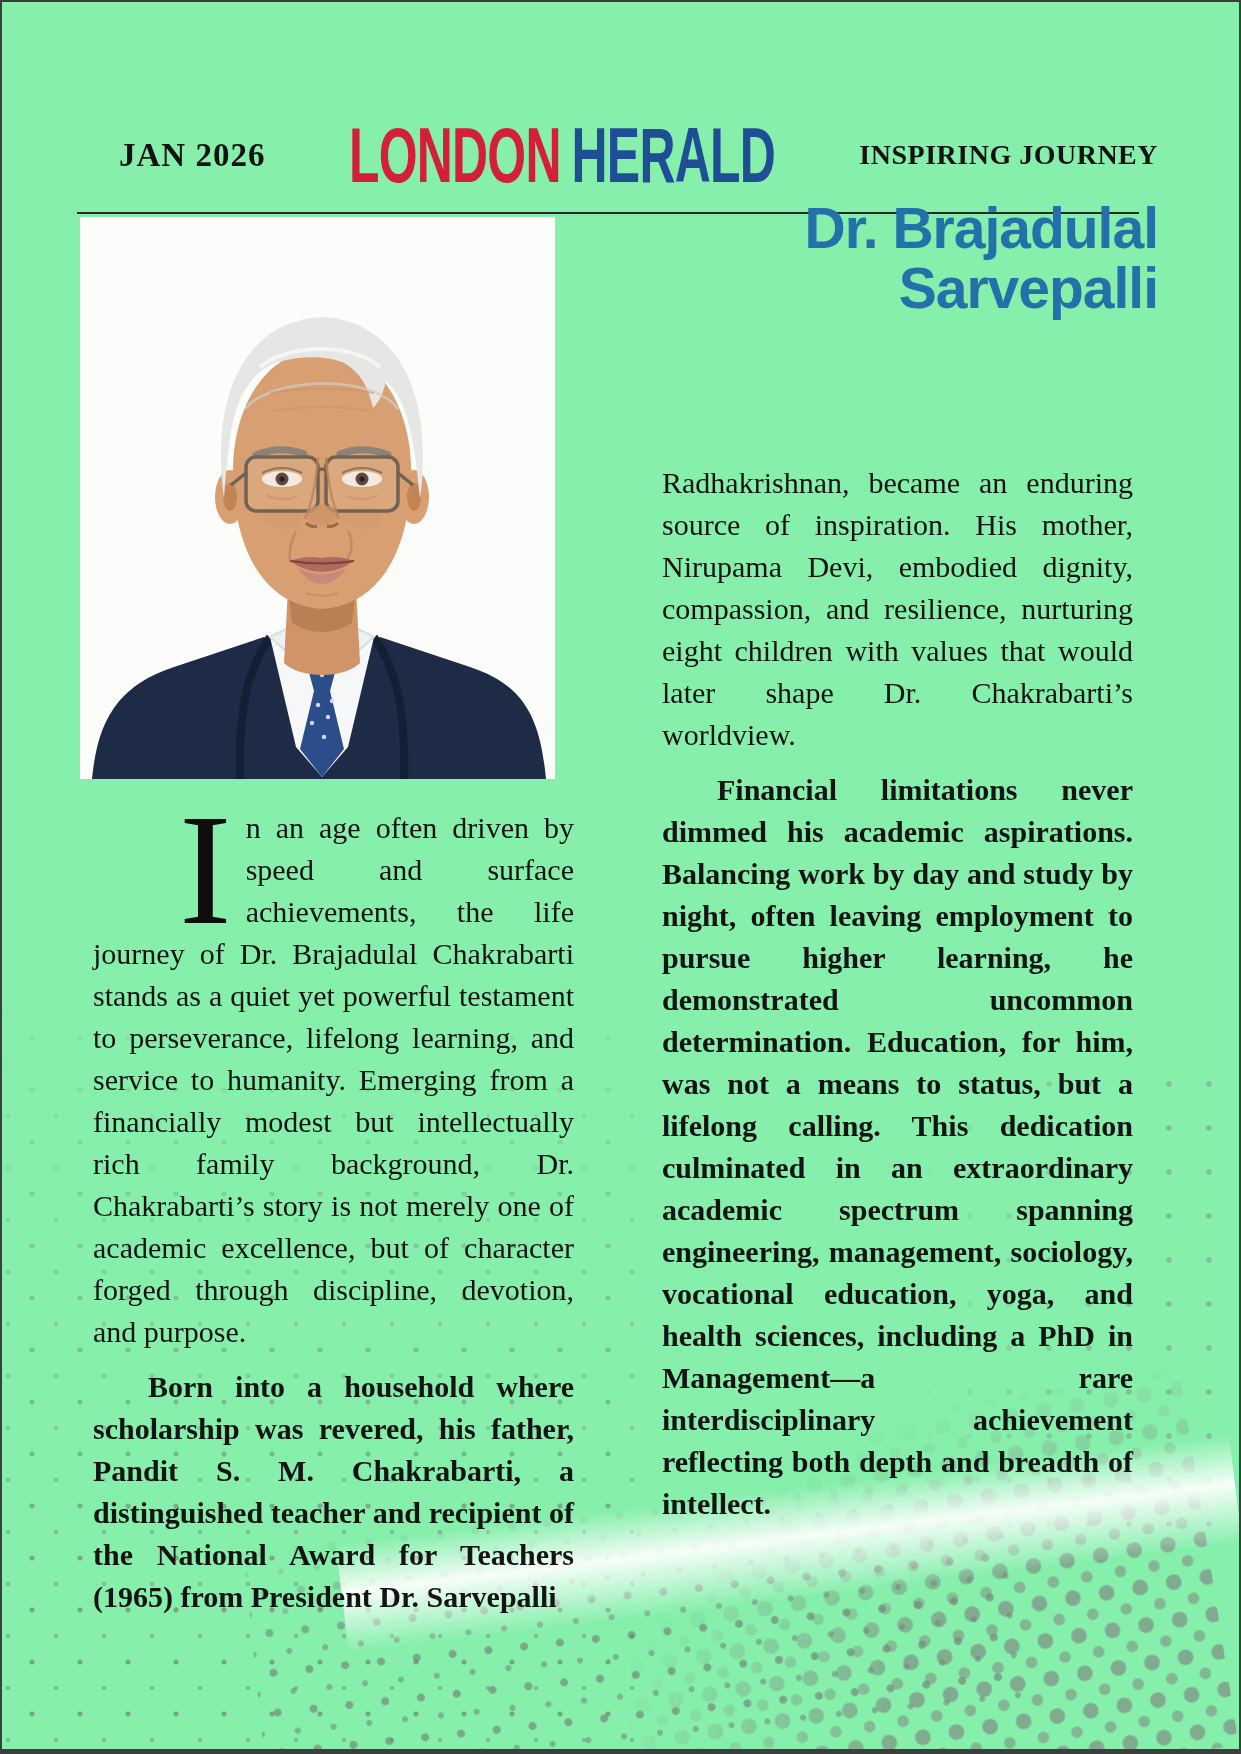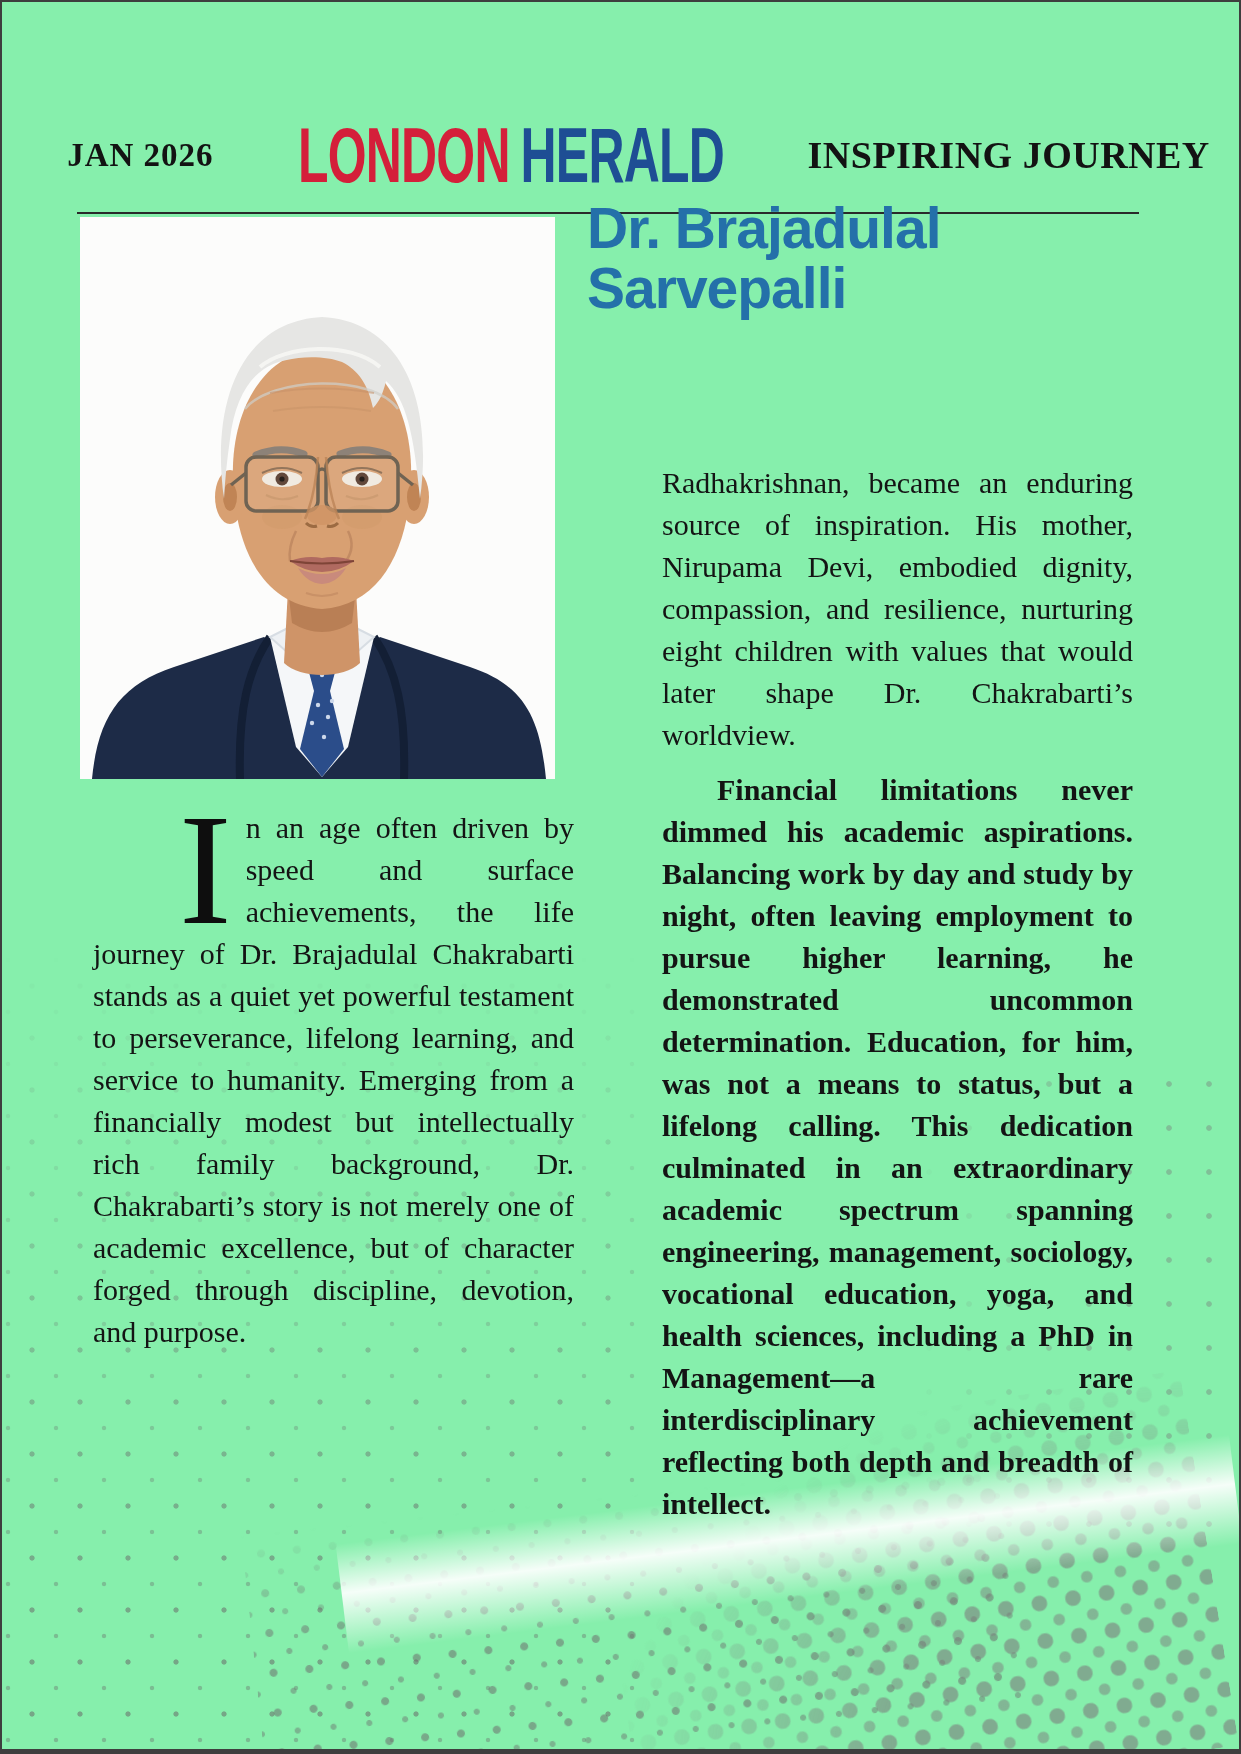--- a/index.html
+++ b/index.html
@@ -66,32 +66,32 @@
     letter-spacing:1px; color:#131313; white-space:nowrap;
   }
   .logo { display:inline-block; white-space:nowrap; transform:scale(.78,1.22); }
   .logo span {
     font-family:"Liberation Sans", sans-serif; font-weight:bold; font-size:64px;
     letter-spacing:-1px;
   }
   .logo .logo-red  { color:#d41f3a; }
   .logo .logo-blue { color:#1e4e94; margin-left:10px; }
   .tagline {
-    font-family:"Liberation Serif", serif; font-weight:bold; font-size:38px;
+    font-family:"Liberation Serif", serif; font-weight:bold; font-size:28px;
     letter-spacing:.5px; color:#131313; white-space:nowrap;
   }
   .rule { position:absolute; left:75px; top:210px; width:1062px; height:2px; background:#2a2a2a; }
 
   
   .portrait { position:absolute; left:78px; top:215px; width:475px; height:562px; margin:0; }
 
   
   .title-block { position:absolute; left:585px; top:196px; width:571px; font-family:"Liberation Sans", sans-serif; }
   .article-title {
-    margin:0; text-align:left; font-weight:bold; color:#2470a9;
+    margin:0; text-align:right; font-weight:bold; color:#2470a9;
     font-size:57px; line-height:60px; letter-spacing:-1px;
   }
   .article-subtitle {
     margin:10px 0 0; text-align:center; font-weight:bold; color:#1d1d1b;
     font-size:36px; line-height:45px; letter-spacing:-.5px;
   }
 
   
   .col { position:absolute; text-align:justify; font-size:30px; line-height:42px; color:#141414; }
   .col p { margin:13px; }
@@ -204,20 +204,21 @@
 
   <section class="title-block">
     <h2 class="article-title">
       <span>Dr. Brajadulal</span><br>
       <span>Sarvepalli</span>
     </h2>
   </section>
 
   <section class="col col-left">
     <p><span class="dropcap">I</span><span>n an age often driven by speed and surface achievements, the life journey of Dr. Brajadulal Chakrabarti stands as a quiet yet powerful testament to perseverance, lifelong learning, and service to humanity. Emerging from a financially modest but intellectually rich family background, Dr. Chakrabarti’s story is not merely one of academic excellence, but of character forged through discipline, devotion, and purpose.</span></p>
+    <p class="indent">Born into a household where scholarship was revered, his father, Pandit S. M. Chakrabarti, a distinguished teacher and recipient of the National Award for Teachers (1965) from President Dr. Sarvepalli</p>
   </section>
 
   <section class="col col-right">
     <p>Radhakrishnan, became an enduring source of inspiration. His mother, Nirupama Devi, embodied dignity, compassion, and resilience, nurturing eight children with values that would later shape Dr. Chakrabarti’s worldview.</p>
     <p class="indent">Financial limitations never dimmed his academic aspirations. Balancing work by day and study by night, often leaving employment to pursue higher learning, he demonstrated uncommon determination. Education, for him, was not a means to status, but a lifelong calling. This dedication culminated in an extraordinary academic spectrum spanning engineering, management, sociology, vocational education, yoga, and health sciences, including a PhD in Management—a rare interdisciplinary achievement reflecting both depth and breadth of intellect.</p>
   </section>
 
 </div>
 
 </body></html>

